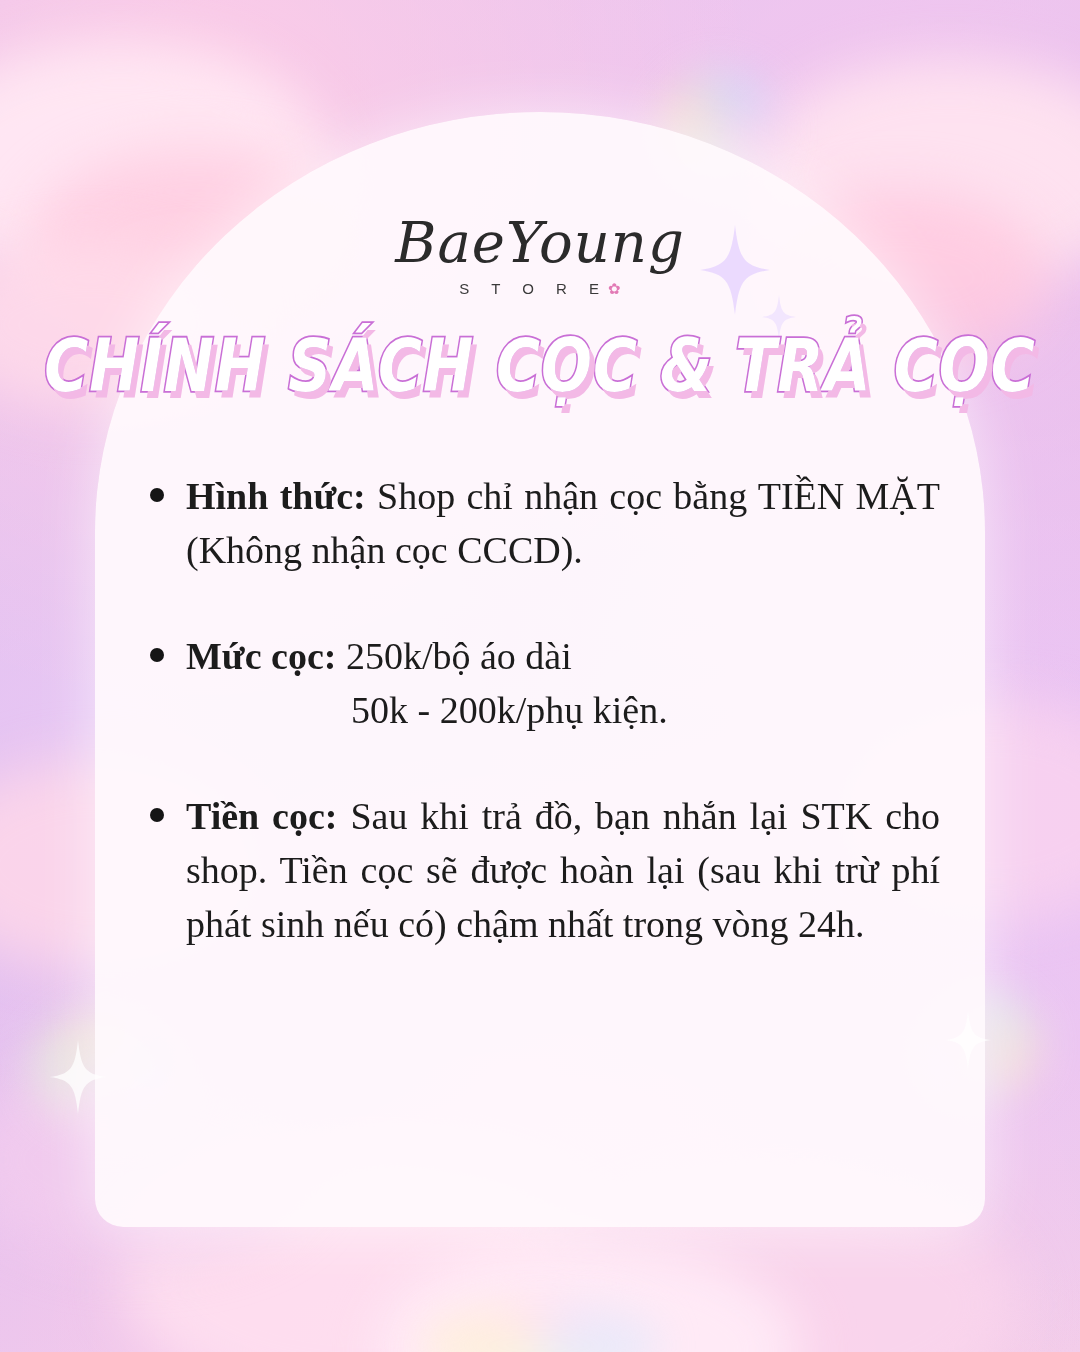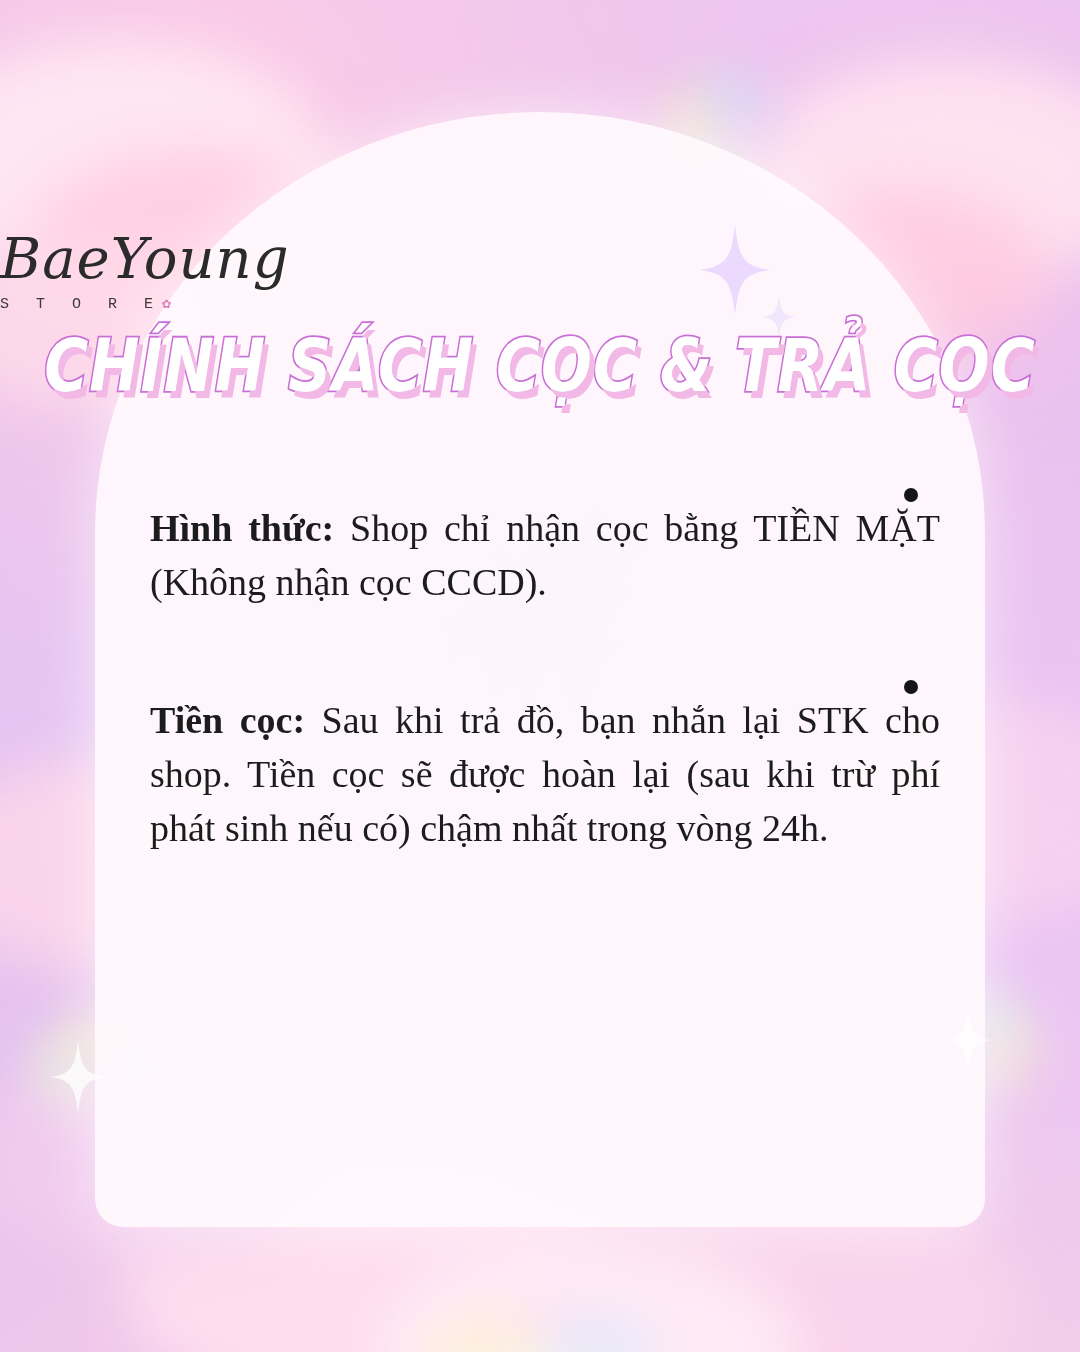--- a/index.html
+++ b/index.html
@@ -80,34 +80,34 @@
     height: 1115px;
     background: rgba(255,250,253,0.93);
     border-radius: 445px 445px 28px 28px / 420px 420px 28px 28px;
     box-shadow: 0 0 60px rgba(255,255,255,0.6);
   }
 
   
   .logo-wrap {
     position: absolute;
     left: 0; right: 0;
-    top: 231px;
-    text-align: left;
+    top: 215px;
+    text-align: center;
     line-height: 1;
   }
   .logo-script {
     font-family: "DejaVu Serif", serif;
     font-style: italic;
     font-size: 56px;
     color: #2b2b2b;
     letter-spacing: 1px;
   }
   .logo-sub {
     margin-top: 10px;
-    font-family: Liberation Mono, monospace;
+    font-family: Liberation Sans, sans-serif;
     font-size: 15px;
     letter-spacing: 9px;
     color: #3a3a3a;
   }
   .logo-sub .petal { color: #e27ab5; letter-spacing: 0; }
 
   
   .headline {
     position: absolute;
     left: 0; right: 0;
@@ -130,23 +130,22 @@
   
   .content {
     position: absolute;
     left: 150px;
     top: 470px;
     width: 790px;
     color: #1c1c1c;
   }
   .item {
     display: flex;
-    align-items: flex-end;
+    align-items: flex-start;
     margin-bottom: 52px;
-    flex-direction: column;
   }
   .bullet {
     flex: 0 0 auto;
     width: 14px;
     height: 14px;
     border-radius: 50%;
     background: #151515;
     margin: 18px 22px 0 0;
   }
   .item-body {
@@ -213,20 +212,27 @@
 
   <div class="content">
 
     <div class="item">
       <span class="bullet"></span>
       <div class="item-body">
         <span class="lead">Hình thức:</span><span> Shop chỉ nhận cọc bằng TIỀN MẶT (Không nhận cọc CCCD).</span>
       </div>
     </div>
 
+    <div class="item">
+      <span class="bullet"></span>
+      <div class="item-body nojustify">
+        <span class="lead">Mức cọc:</span><span> 250k/bộ áo dài</span>
+        <span class="indent">50k - 200k/phụ kiện.</span>
+      </div>
+    </div>
 
     <div class="item">
       <span class="bullet"></span>
       <div class="item-body">
         <span class="lead">Tiền cọc:</span><span> Sau khi trả đồ, bạn nhắn lại STK cho shop. Tiền cọc sẽ được hoàn lại (sau khi trừ phí phát sinh nếu có) chậm nhất trong vòng 24h.</span>
       </div>
     </div>
 
   </div>
 </div>

